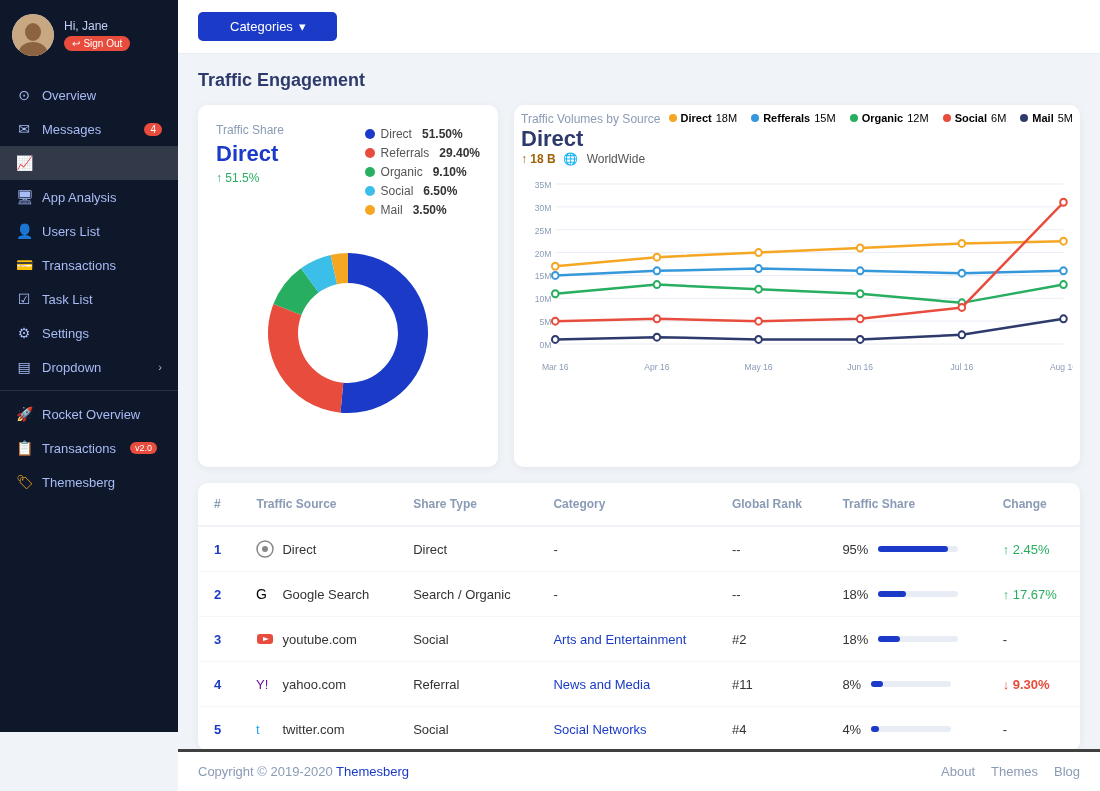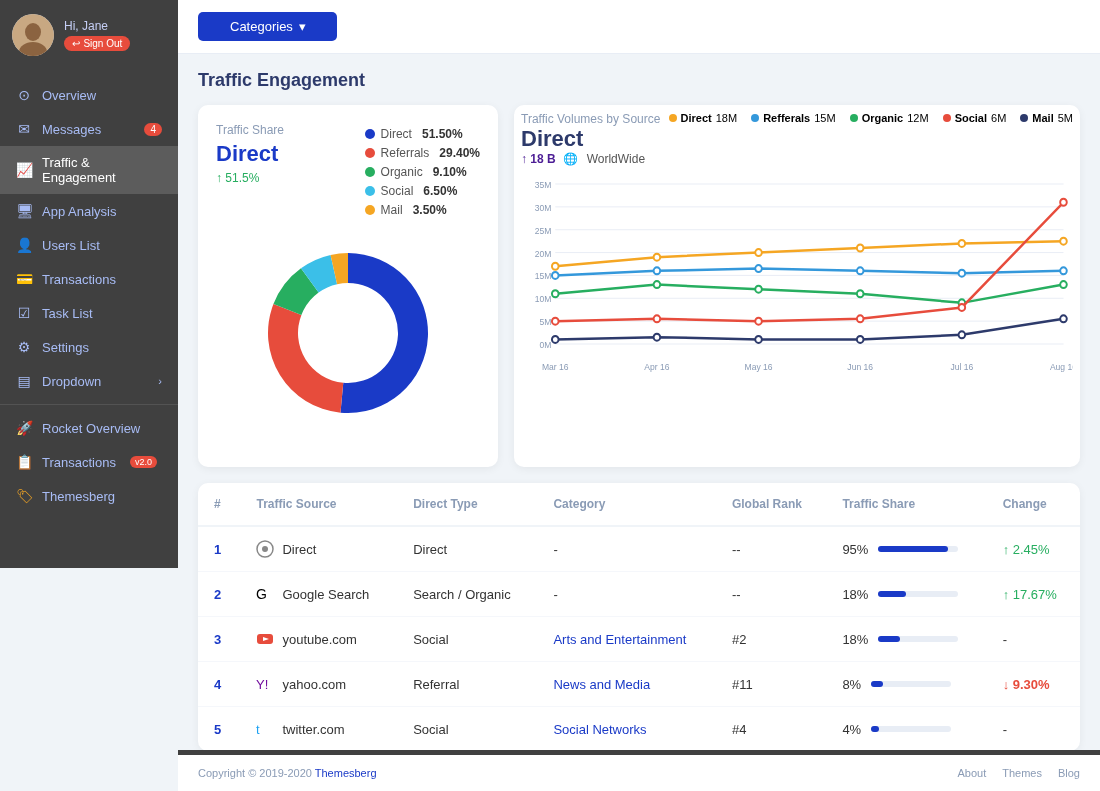--- a/index.html
+++ b/index.html
@@ -1,25 +1,25 @@
 <!DOCTYPE html>
 <html><head>
   <meta charset="utf-8">
   <style>
     * { box-sizing: border-box; margin: 0; padding: 0; }
     body { font-family: 'Segoe UI', Arial, sans-serif; background: #f0f4f8; display: flex; height: 791px; overflow: hidden; }
 
     
     .sidebar {
       width: 178px;
-      background: #404040;
+      background: #0f172a;
       color: white;
       display: flex;
       flex-direction: column;
-      height: 568px;
+      height: 732px;
       flex-shrink: 0;
     }
     .sidebar-header {
       display: flex;
       align-items: center;
       padding: 14px 12px;
       gap: 10px;
     }
     .avatar {
       width: 42px; height: 42px;
@@ -142,21 +142,21 @@
       border-radius: 10px;
       padding: 7px;
       flex: 1;
       box-shadow: 0 2px 8px rgba(0,0,0,0.06);
       overflow: hidden;
     }
     .tv-header { display: flex; justify-content: space-between; align-items: flex-start; margin-bottom: 8px; }
     .tv-label { font-size: 12px; color: #8a9bb5; }
     .tv-title { font-size: 22px; font-weight: 700; color: #2d3a6b; }
     .tv-stats { display: flex; align-items: center; gap: 8px; font-size: 12px; color: #555; }
-    .tv-stat-green { color: #4c1d95; font-weight: 600; }
+    .tv-stat-green { color: #a16207; font-weight: 600; }
     .tv-legend { display: flex; gap: 14px; flex-wrap: wrap; font-size: 11px; }
     .tv-legend-item { display: flex; align-items: center; gap: 4px; }
     .tv-legend-dot { width: 8px; height: 8px; border-radius: 50%; }
 
     
     .chart-area { position: relative; width: 100%; height: 220px; }
 
     
     .table-card {
       background: white;
@@ -182,21 +182,21 @@
     .td-source { display: flex; align-items: center; gap: 8px; font-weight: 500; }
     .source-icon { width: 18px; height: 18px; display: flex; align-items: center; justify-content: center; }
     .category-link { color: #1a3ac7; cursor: pointer; }
     .change-up { color: #27ae60; font-weight: 400; }
     .change-down { color: #e74c3c; font-weight: 600; }
     .progress-bar-container { width: 80px; background: #e8edf5; border-radius: 4px; height: 6px; display: inline-block; vertical-align: middle; margin-left: 6px; }
     .progress-bar { height: 6px; border-radius: 4px; background: #1a3ac7; }
     .traffic-share-cell { display: flex; align-items: center; gap: 4px; }
 
     
-    .footer { background: white; padding: 12px 20px; display: flex; justify-content: space-between; align-items: center; font-size: 11px; color: #8a9bb5; border-top: 5px solid #404040; }
+    .footer { background: white; padding: 12px 20px; display: flex; justify-content: space-between; align-items: center; font-size: 13px; color: #8a9bb5; border-top: 3px solid #404040; }
     .footer-links { display: flex; gap: 16px; }
     .footer-link { color: #8a9bb5; cursor: pointer; }
     .copyright-brand { color: #1a3ac7; cursor: pointer; }
 
     
     .ts-card-inner { display: flex; gap: 10px; }
     .ts-left { flex: 1; }
     .ts-right { display: flex; flex-direction: column; gap: 5px; justify-content: flex-start; padding-top: 4px; }
   </style>
 </head>
@@ -225,21 +225,20 @@
       <span class="nav-icon">⊙</span>
       <span>Overview</span>
     </div>
     <div class="nav-item">
       <span class="nav-icon">✉</span>
       <span>Messages</span>
       <span class="badge">4</span>
     </div>
     <div class="nav-item active">
       <span class="nav-icon">📈</span>
-      <span>Traffic &amp; Engagement</span>
     </div>
     <div class="nav-item">
       <span class="nav-icon">🖥</span>
       <span>App Analysis</span>
     </div>
     <div class="nav-item">
       <span class="nav-icon">👤</span>
       <span>Users List</span>
     </div>
     <div class="nav-item">
@@ -441,21 +440,21 @@
         </div>
       </div>
     </div>
 
     <div class="table-card">
       <table>
         <thead>
           <tr id="table-header-row">
               <th>#</th>
               <th>Traffic Source</th>
-              <th>Direct Type</th>
+              <th>Share Type</th>
               <th>Category</th>
               <th>Global Rank</th>
               <th>Traffic Share</th>
               <th>Change</th>
             </tr>
         </thead>
         <tbody id="table-body">
             <tr>
     <td class="td-num">1</td>
     <td>

